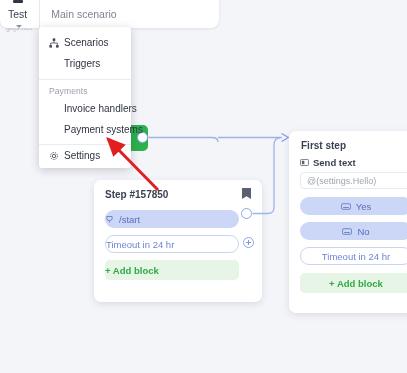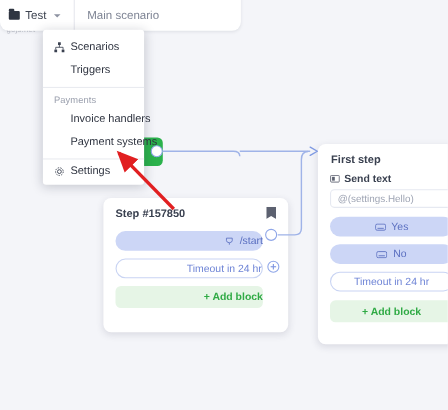--- a/index.html
+++ b/index.html
@@ -24,21 +24,21 @@
     background:#ffffff;border-radius:0 0 8px 8px;
     box-shadow:0 1px 3px rgba(40,45,70,.10);
     display:flex;align-items:flex-end;
   }
   .hb-inner{display:flex;align-items:center;height:28px;width:100%;}
   .crumb{
     font-size:10.5px;color:#9a9fae;padding:0 8px;height:100%;
     display:flex;align-items:center;white-space:nowrap;
   }
   .crumb.main{padding-left:13px;}
-  .crumb.test{color:#3d4350;gap:5px;}
+  .crumb.test{color:#3d4350;gap:5px;flex-direction:column;}
   .crumb.sep{
     border-left:1px solid #e6e8ee;margin-left:4px;padding-left:11px;
     color:#7e8494;
   }
   .folder-ico{
     width:10px;height:8px;background:#2f3541;border-radius:1px;position:relative;
     display:inline-block;
   }
   .folder-ico:after{
     content:"";position:absolute;left:0;top:-2px;width:5px;height:2px;
@@ -100,21 +100,21 @@
   .card-title{
     position:absolute;left:11px;top:9px;font-size:10px;color:#3a4150;font-weight:bold;
   }
   .bookmark{
     position:absolute;right:11px;top:8px;width:9px;height:11px;
     background:#5c6170;
     clip-path:polygon(0 0,100% 0,100% 100%,50% 76%,0 100%);
   }
   .blk{
     position:absolute;left:11px;width:134px;height:18px;border-radius:9px;
-    display:flex;align-items:center;justify-content:flex-end;gap:5px;
+    display:flex;align-items:center;justify-content:flex-start;gap:5px;
     font-size:9.5px;
   }
   .blk-blue{background:#ccd6f6;color:#5a6fc0;}
   .blk-outline{
     background:#fff;border:1px solid #c9d4f3;color:#6e84d6;box-sizing:border-box;
   }
   .blk-green{
     background:#e6f5e6;color:#2faa44;font-weight:bold;
   }
   .b1{top:30px;}

